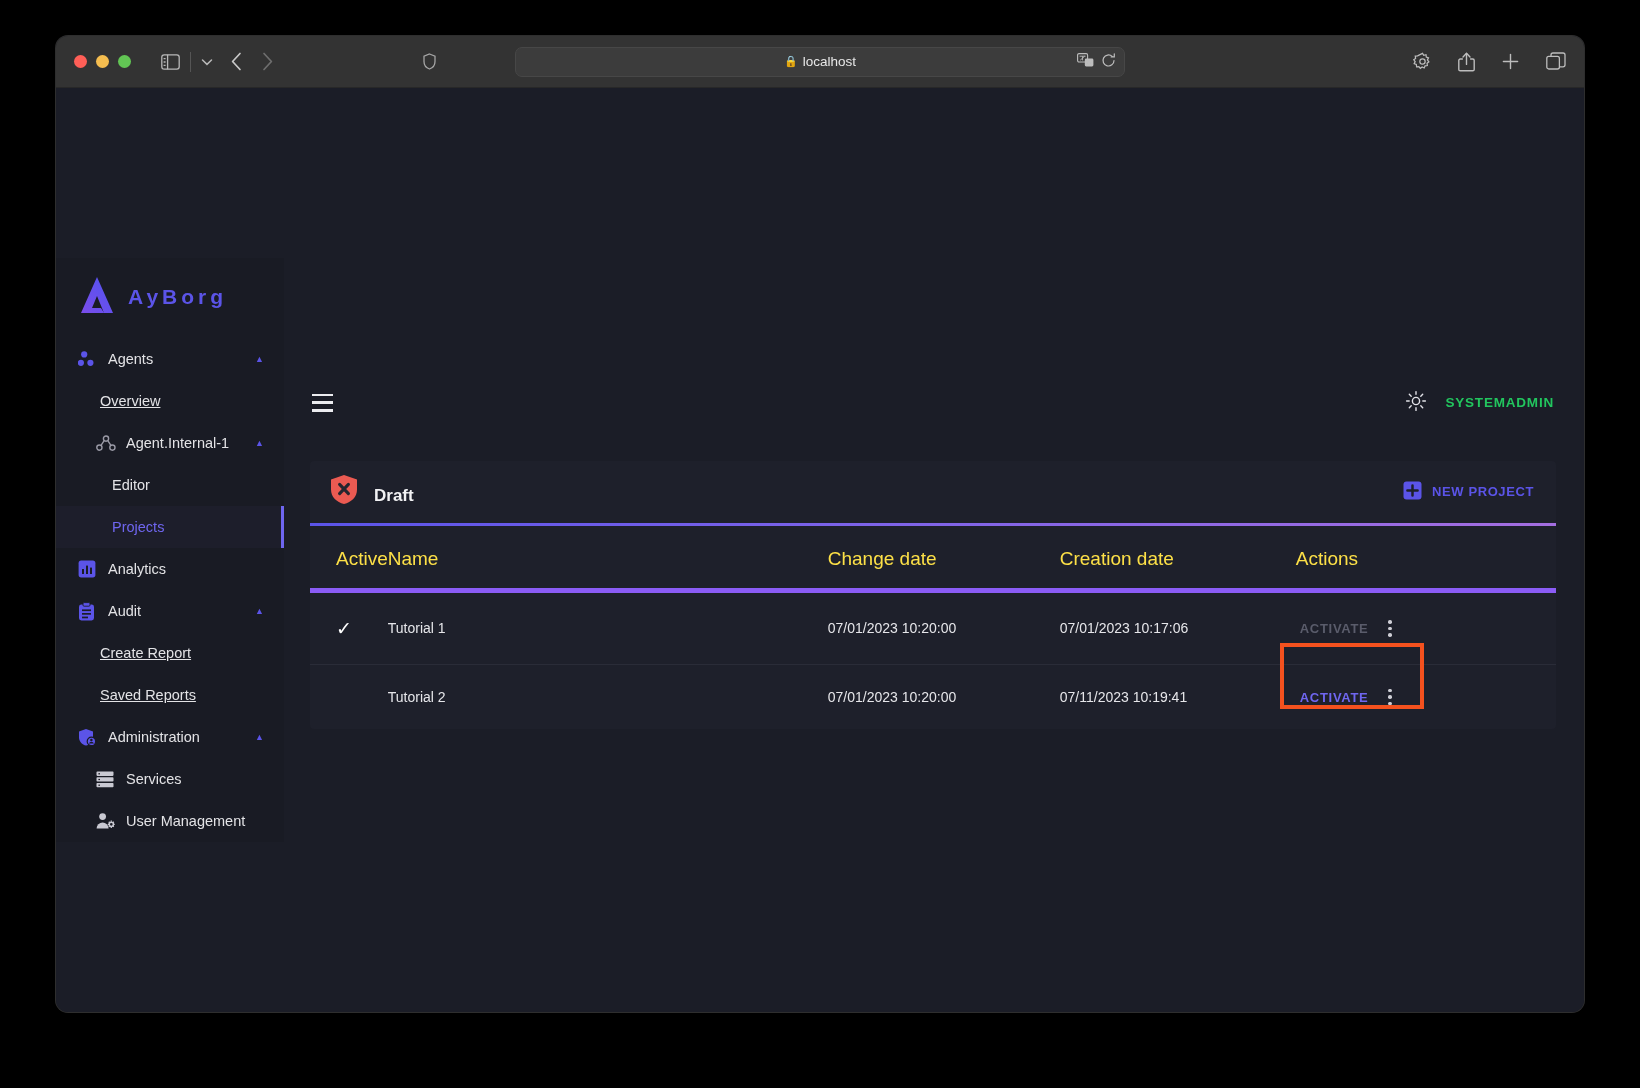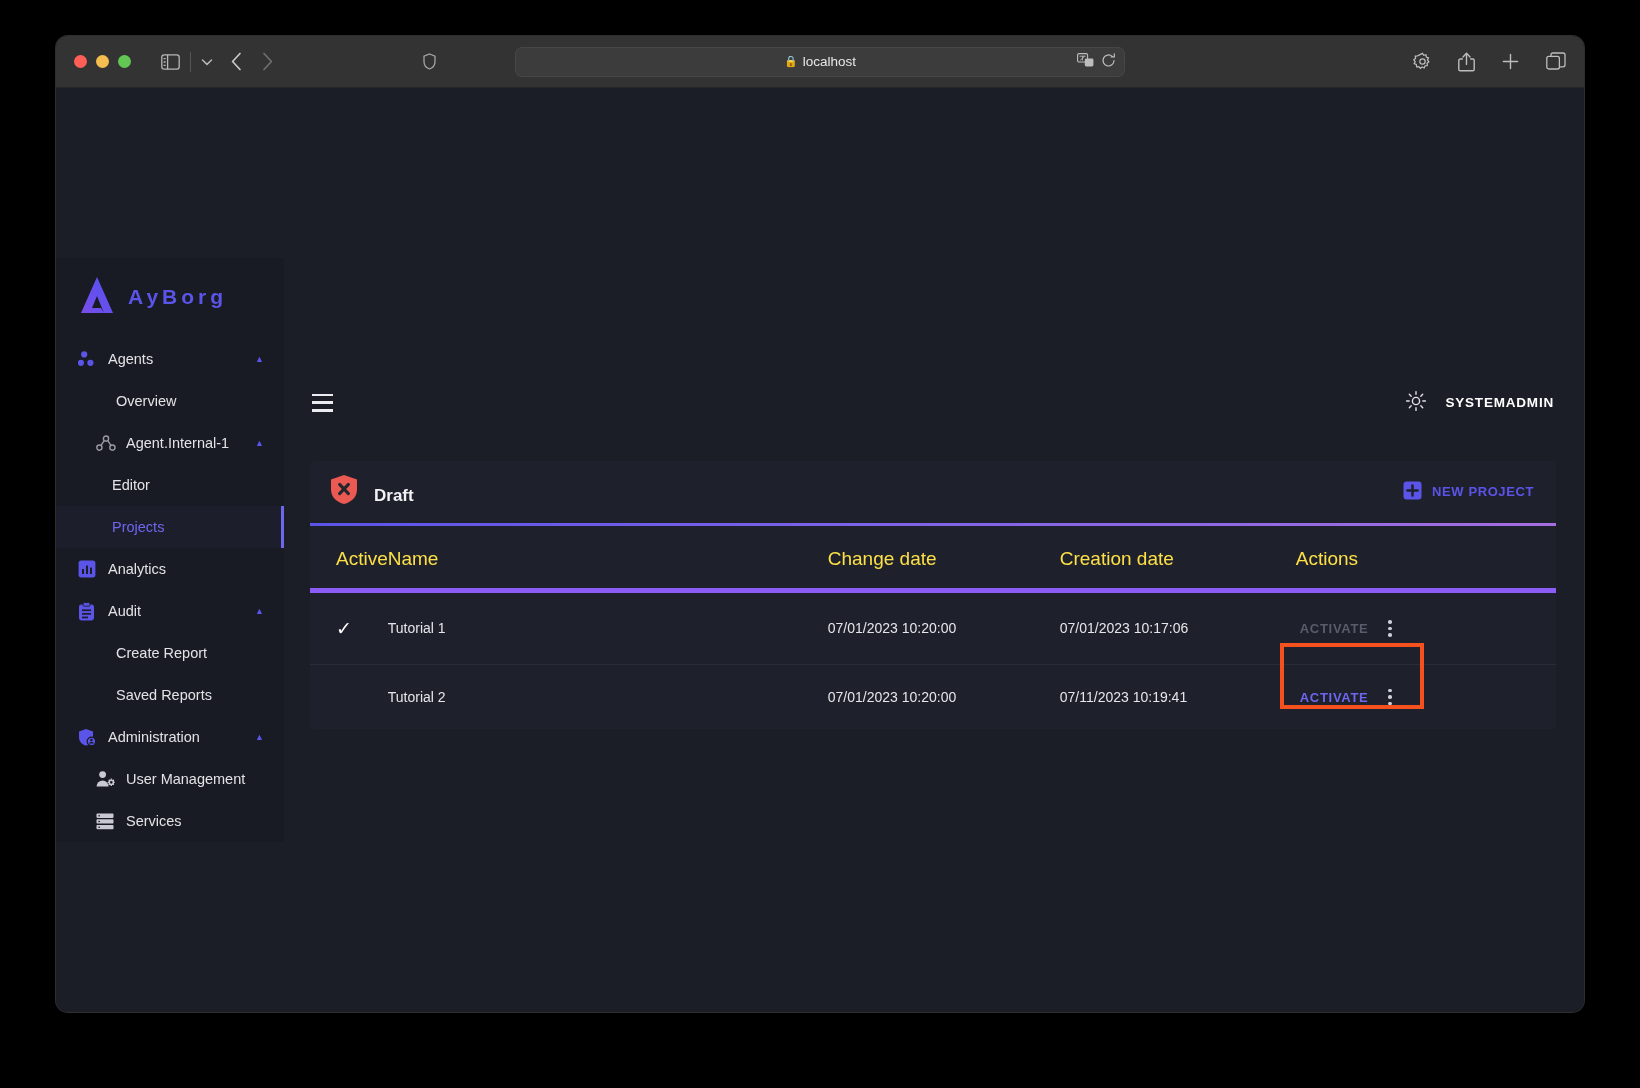--- a/index.html
+++ b/index.html
@@ -112,21 +112,21 @@
   .nav-item .ico {
     width: 26px; flex-shrink: 0;
     display: flex; align-items: center;
     color: #5b54e8;
   }
   .nav-item .lbl { margin-left: 4px; }
   .nav-item .caret {
     position: absolute; right: 20px;
     color: #5b54e8; font-size: 9px;
   }
-  .nav-item.sub { padding-left: 60px; font-size: 14.5px; }
+  .nav-item.sub { padding-left: 44px; font-size: 14.5px; text-decoration: underline; }
   .nav-item.sub2 { padding-left: 56px; }
   .nav-item.sub .lbl, .nav-item.sub2 .lbl { margin-left: 0; }
   .nav-item.indent-ico { padding-left: 40px; }
   .nav-item.active {
     background: #21223180;
     color: #6f66f0;
   }
   .nav-item.active::after {
     content: "";
     position: absolute; right: 0; top: 0;
@@ -227,21 +227,21 @@
     display: flex; align-items: center;
     padding: 0 30px 0 28px;
   }
   .hamburger { display: flex; flex-direction: column; gap: 5px; cursor: pointer; }
   .hamburger span { width: 21px; height: 2.6px; background: #ececf0; display: block; }
   .topbar-right {
     margin-left: auto;
     display: flex; align-items: center; gap: 18px;
   }
   .username {
-    color: #ffffff;
+    color: #22c55e;
     font-size: 13.5px;
     font-weight: 700;
     letter-spacing: 0.8px;
   }
   .content-area { display: flex; flex-direction: column; flex: 1; }
 </style>
 </head>
 <body>
 
 <div class="window">
@@ -437,42 +437,42 @@
               <circle cx="13.4" cy="11.9" r="1.25" fill="#191b24"></circle>
               <path d="M10.9 15.6 a2.6 2.6 0 0 1 5 0 z" fill="#191b24"></path>
             </svg>
           </span>
           <span class="lbl">Administration</span>
           <span class="caret">▲</span>
         </div>
 
         <div class="nav-item indent-ico pad-tall">
           <span class="ico">
-            <svg width="20" height="18" viewBox="0 0 20 18" fill="#c9c9d2">
-              <circle cx="6.6" cy="4.6" r="3.4"></circle>
-              <path d="M0.6 16.4 a6 6 0 0 1 12 0 z"></path>
-              <circle cx="15.3" cy="12.3" r="2.1" fill="none" stroke="#c9c9d2" stroke-width="1.5"></circle>
-              <path d="M15.3 8.6 v1.2 M15.3 14.8 v1.2 M11.9 12.3 h1.2 M17.5 12.3 h1.2 M12.8 9.8 l0.9 0.9 M16.9 13.9 l0.9 0.9 M17.8 9.8 l-0.9 0.9 M13.7 13.9 l-0.9 0.9" stroke="#c9c9d2" stroke-width="1.3"></path>
-            </svg>
-          </span>
-          <span class="lbl">User Management</span>
-        </div>
-
-        <div class="nav-item indent-ico pad-tall">
-          <span class="ico">
             <svg width="19" height="17" viewBox="0 0 19 17" fill="#c9c9d2">
               <rect x="0.5" y="0.6" width="17" height="4.3" rx="0.8"></rect>
               <rect x="0.5" y="6.3" width="17" height="4.3" rx="0.8"></rect>
               <rect x="0.5" y="12" width="17" height="4.3" rx="0.8"></rect>
               <rect x="2.4" y="2.2" width="1.6" height="1.2" fill="#191b24"></rect>
               <rect x="2.4" y="7.9" width="1.6" height="1.2" fill="#191b24"></rect>
               <rect x="2.4" y="13.6" width="1.6" height="1.2" fill="#191b24"></rect>
             </svg>
           </span>
           <span class="lbl">Services</span>
+        </div>
+
+        <div class="nav-item indent-ico pad-tall">
+          <span class="ico">
+            <svg width="20" height="18" viewBox="0 0 20 18" fill="#c9c9d2">
+              <circle cx="6.6" cy="4.6" r="3.4"></circle>
+              <path d="M0.6 16.4 a6 6 0 0 1 12 0 z"></path>
+              <circle cx="15.3" cy="12.3" r="2.1" fill="none" stroke="#c9c9d2" stroke-width="1.5"></circle>
+              <path d="M15.3 8.6 v1.2 M15.3 14.8 v1.2 M11.9 12.3 h1.2 M17.5 12.3 h1.2 M12.8 9.8 l0.9 0.9 M16.9 13.9 l0.9 0.9 M17.8 9.8 l-0.9 0.9 M13.7 13.9 l-0.9 0.9" stroke="#c9c9d2" stroke-width="1.3"></path>
+            </svg>
+          </span>
+          <span class="lbl">User Management</span>
         </div>
 
       </nav>
     </aside>
 
     <div class="content-area">
 
       <div class="topbar">
         <div class="hamburger">
           <span></span>

